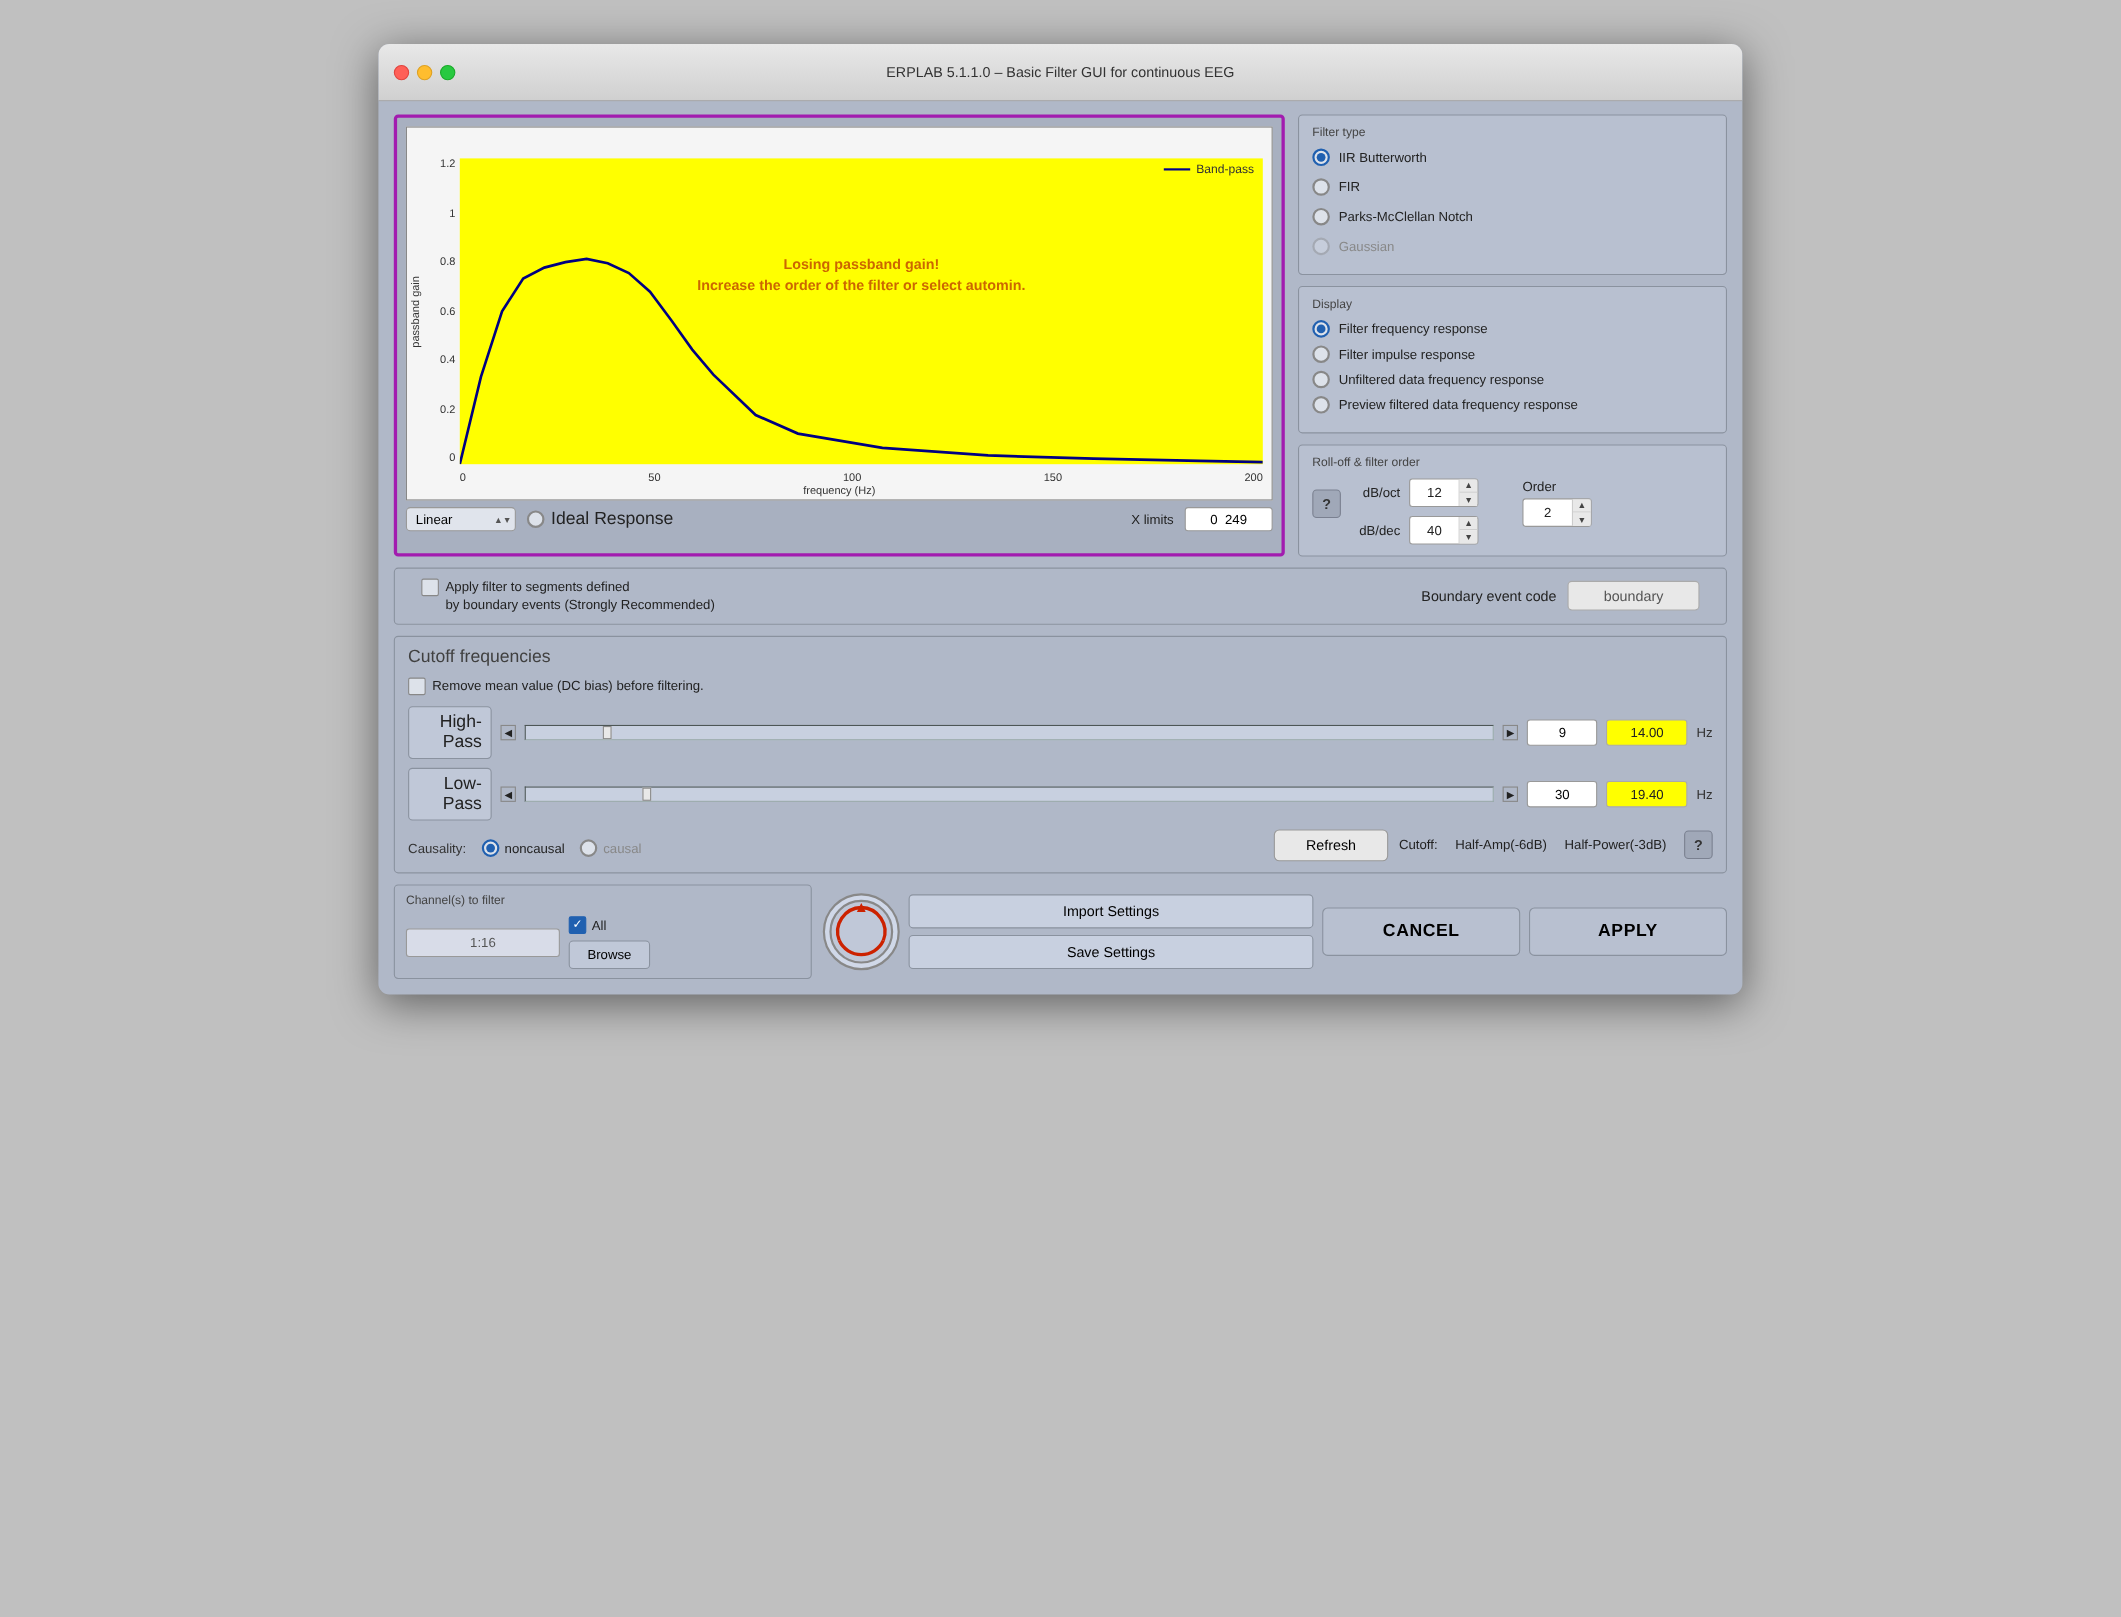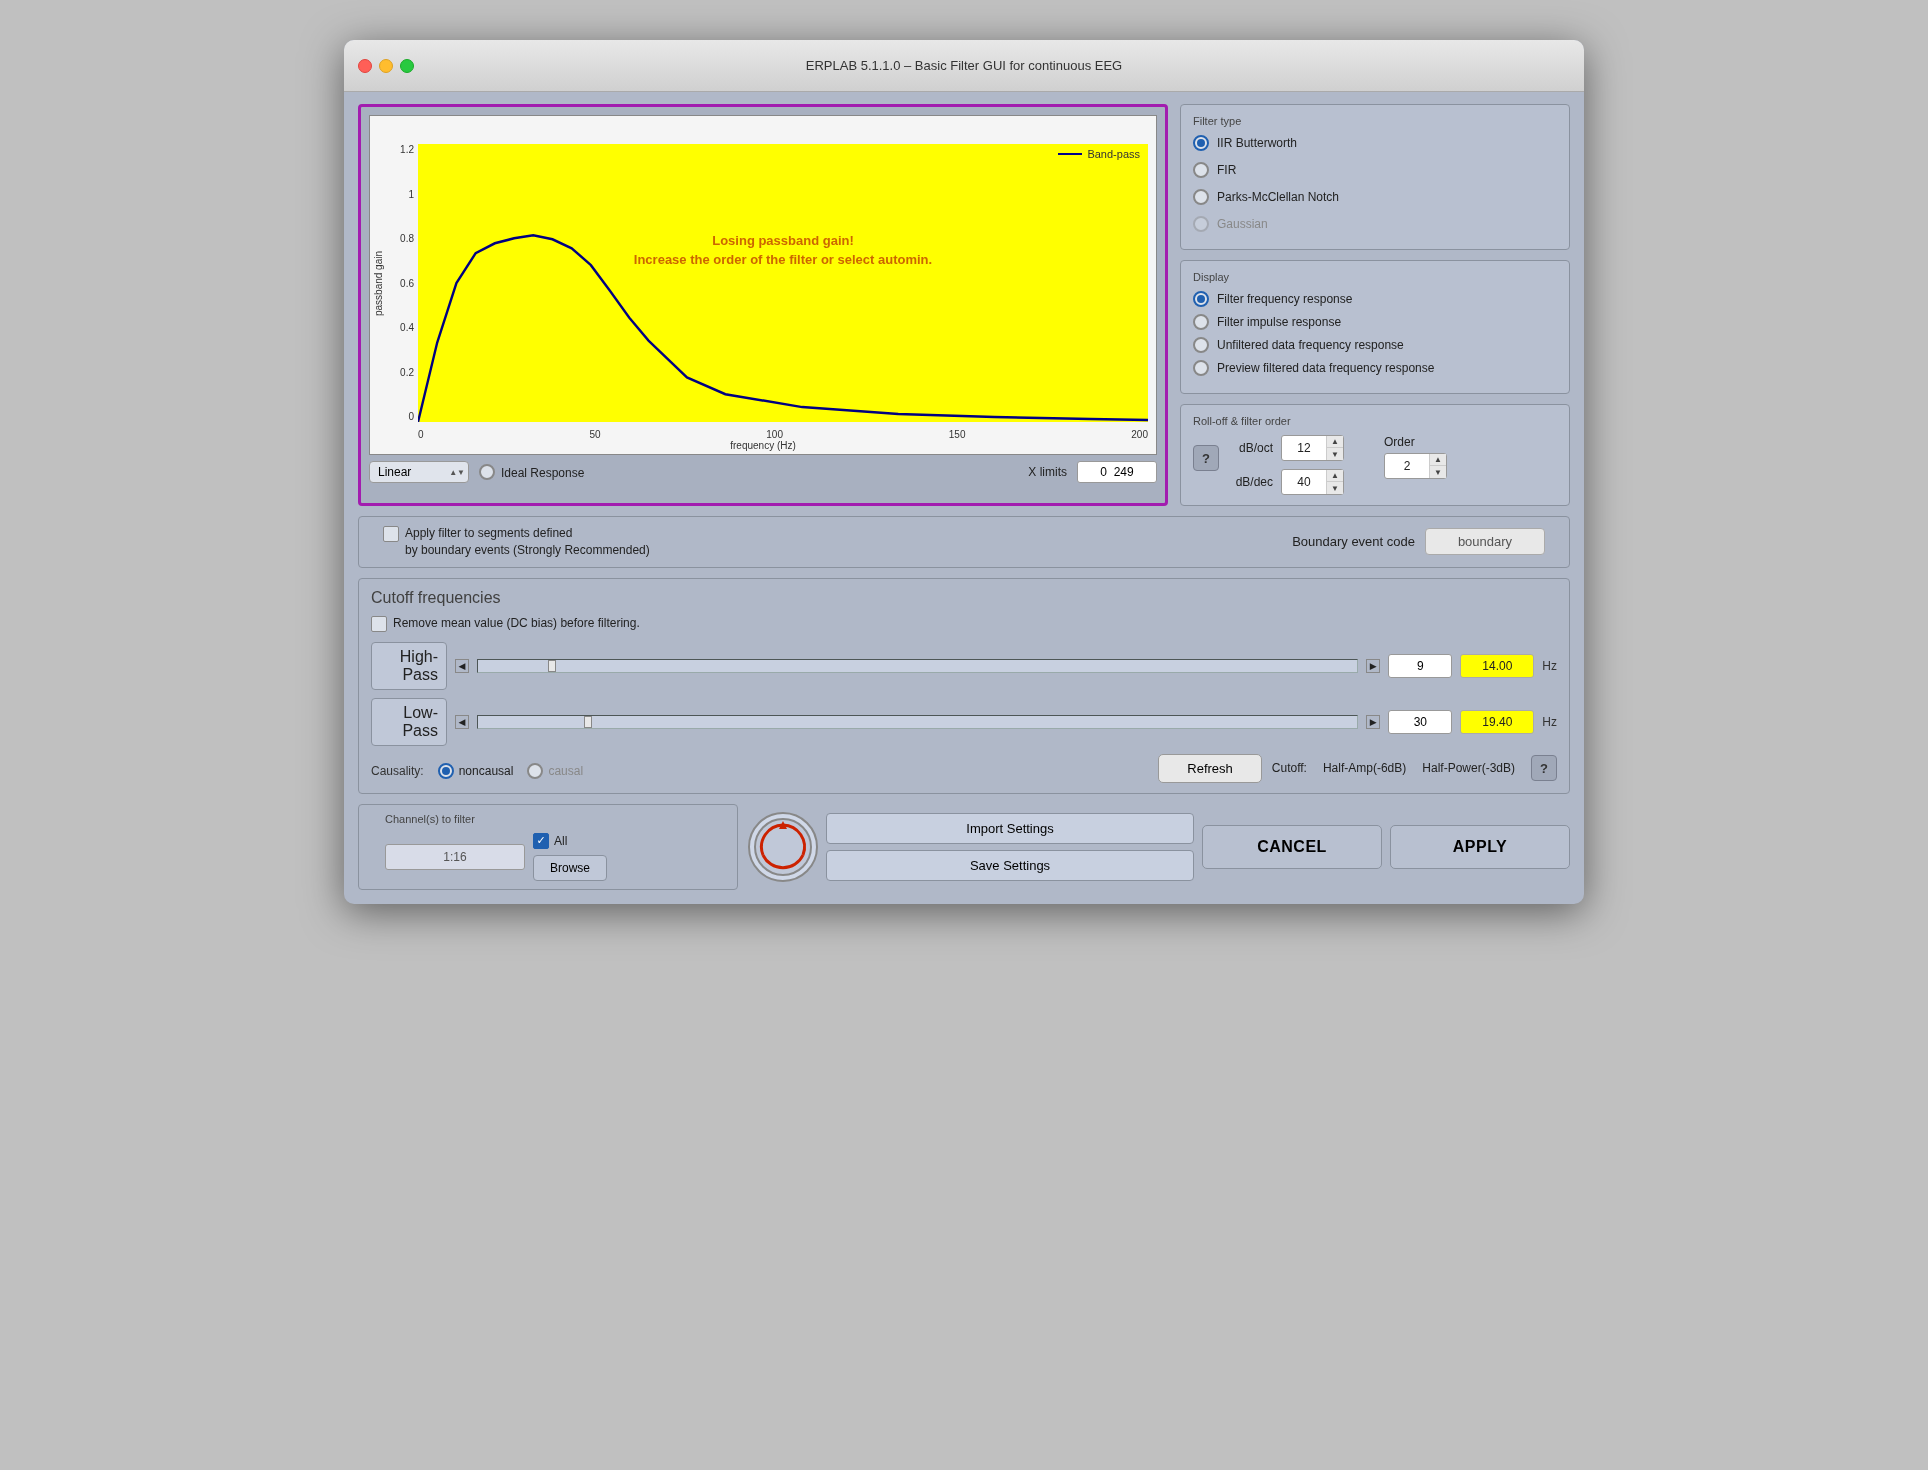--- a/index.html
+++ b/index.html
@@ -145,23 +145,23 @@
       position: absolute;
       right: 4px;
       display: flex;
       flex-direction: column;
       font-size: 8px;
       color: #555;
       pointer-events: none;
     }
     .ideal-response {
       display: flex;
-      align-items: flex-end;
+      align-items: center;
       gap: 6px;
-      font-size: 12px;
+      font-size: 16px;
     }
     .radio-circle {
       width: 16px; height: 16px;
       border-radius: 50%;
       border: 2px solid #888;
       background: #dde2ea;
       display: inline-flex;
       align-items: center;
       justify-content: center;
     }
@@ -445,21 +445,21 @@
     
     .bottom-row {
       display: flex;
       gap: 10px;
       align-items: stretch;
     }
     .channels-box {
       background: #b0b8c8;
       border: 1px solid #8a929f;
       border-radius: 4px;
-      padding: 8px 26px;
+      padding: 8px 10px;
       width: 380px;
     }
     .channels-title { font-size: 11px; color: #444; margin-bottom: 8px; }
     .channels-inner {
       display: flex;
       gap: 8px;
       align-items: center;
     }
     .channels-input {
       width: 140px;

